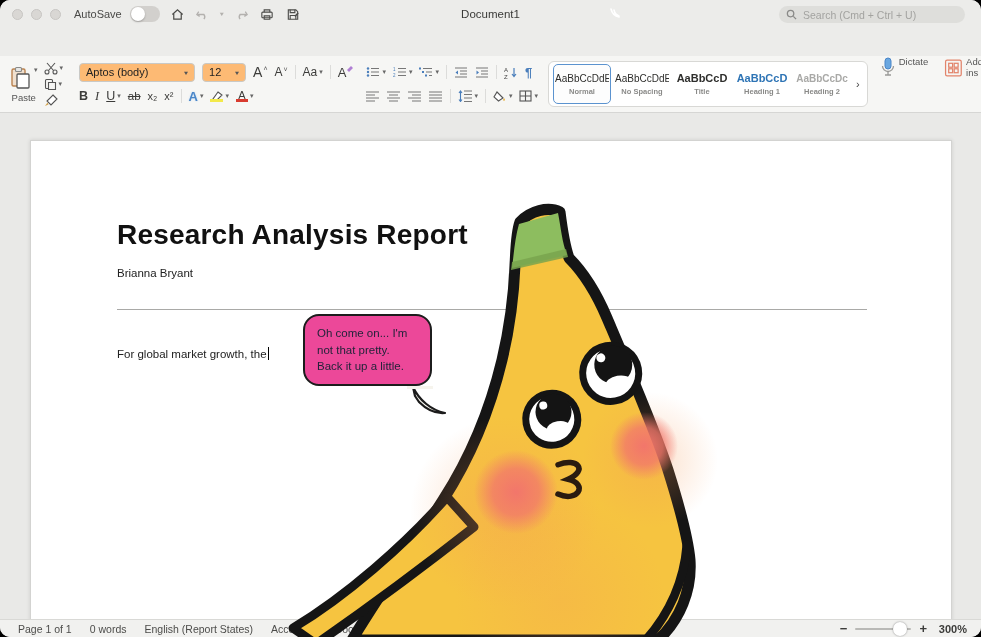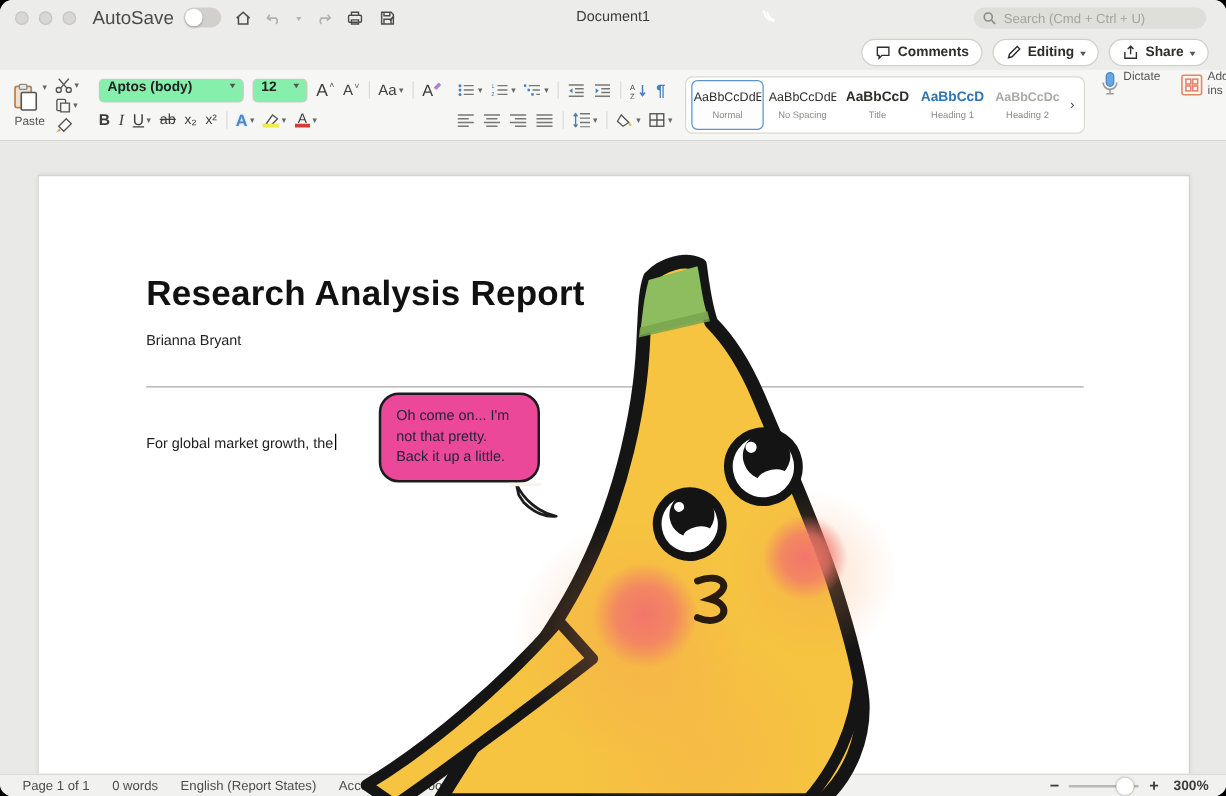--- a/index.html
+++ b/index.html
@@ -3,21 +3,21 @@
 <meta charset="utf-8">
 <style>
   html,body{margin:0;padding:0;background:#000;}
   *{box-sizing:border-box;font-family:"Liberation Sans",sans-serif;-webkit-font-smoothing:antialiased;}
   #window{position:relative;width:981px;height:637px;background:#e9e9e7;border-radius:10px;overflow:hidden;}
 
   
   #titlebar{position:absolute;left:0;top:0;right:0;height:28px;background:#ececea;display:flex;align-items:center;}
   .traffic{display:flex;gap:8px;margin-left:12px;}
   .traffic span{width:11px;height:11px;border-radius:50%;background:#d9d7d4;border:1px solid #c7c5c2;}
-  .tb-label{font-size:15px;color:#4a4a48;margin-left:13px;}
+  .tb-label{font-size:11px;color:#4a4a48;margin-left:13px;}
   .toggle{width:30px;height:16px;border-radius:8px;background:#d2d0cd;margin-left:8px;position:relative;}
   .toggle .knob{position:absolute;left:1px;top:1px;width:14px;height:14px;border-radius:50%;background:#fff;box-shadow:0 1px 2px rgba(0,0,0,.25);}
   .tb-ic{margin-left:10px;display:flex;align-items:center;color:#4c4c4a;}
   .tb-ic.dis{color:#b3b1ae;}
   .tb-title{position:absolute;left:0;right:0;text-align:center;font-size:11.5px;color:#3a3a38;pointer-events:none;}
   .mac-logo{position:absolute;left:607px;top:6px;color:#fff;}
   .searchbox{position:absolute;right:16px;top:6px;width:186px;height:17px;background:#dededb;border-radius:9px;display:flex;align-items:center;padding:0 7px;gap:4px;}
   .searchbox svg{flex:none;}
   .searchbox input{border:0;background:transparent;outline:0;font-size:10.5px;color:#7c7c7a;width:100%;}
   .searchbox input::placeholder{color:#a3a3a0;}
@@ -40,38 +40,38 @@
   .rcol{display:flex;flex-direction:column;justify-content:center;gap:4px;}
   .rrow{display:flex;align-items:center;gap:7px;height:20px;}
   .rbtn{display:flex;align-items:center;gap:2px;color:#555;cursor:default;}
   .rbtn svg{display:block;}
   .mini-chev{font-size:7px;color:#666;}
   .glyph{font-size:12.5px;color:#3c3c3a;}
   .glyph.b{font-weight:700;}
   .glyph.i{font-style:italic;font-family:"Liberation Serif",serif;}
   .glyph.u{text-decoration:underline;}
   .glyph.ab{text-decoration:line-through;font-size:11.5px;}
-  .combo{background:#86efac;border:1px solid #c9c9c6;border-radius:4px;height:19px;display:flex;align-items:flex-start;padding:0 6px;font-size:11px;color:#222;gap:6px;font-weight:bold;}
+  .combo{background:#fdba74;border:1px solid #c9c9c6;border-radius:4px;height:19px;display:flex;align-items:center;padding:0 6px;font-size:11px;color:#222;gap:6px;}
   .combo .chev{margin-left:auto;}
   .fx-a{font-size:13px;font-weight:700;color:#4a86c8;text-shadow:0 0 2px #bcd7f2;}
   .hl-bar{display:inline-block;width:13px;height:3px;background:#f3e94a;margin-top:-2px;}
   .fc-bar{display:inline-block;width:12px;height:3px;background:#d83b2f;margin-top:-2px;}
   .stack{display:flex;flex-direction:column;align-items:center;line-height:1;}
 
   
   .paste-col{display:flex;flex-direction:column;align-items:center;justify-content:center;padding:0 4px;}
   .paste-label{font-size:9.5px;color:#555;margin-top:2px;}
   .clip-col{display:flex;flex-direction:column;justify-content:center;gap:3px;padding:0 4px 0 2px;}
 
   
   .gallery{background:#fff;border:1px solid #d8d8d5;border-radius:6px;height:46px;margin:5px 4px;display:flex;align-items:center;padding:0 3px;}
   .stylecard{width:58px;height:40px;border-radius:5px;display:flex;flex-direction:column;align-items:center;justify-content:center;gap:3px;margin:0 1px;border:1px solid transparent;}
   .stylecard.sel{border:1px solid #5b93cf;background:#fdfdfd;}
   .stylecard .sample{font-size:10px;color:#2e2e2c;white-space:nowrap;overflow:hidden;max-width:54px;}
-  .stylecard .lbl{font-size:7.5px;color:#8a8a88;}
+  .stylecard .lbl{font-size:7.5px;color:#8a8a88;font-weight:bold;}
   .sample.title{font-weight:700;font-size:11px;}
   .sample.h1{color:#2e74b5;font-weight:600;font-size:11px;}
   .sample.h2{color:#a9a9a7;font-weight:600;}
   .gal-more{font-size:11px;color:#444;padding:0 4px;}
   .bigbtn{display:flex;flex-direction:row;align-items:flex-start;justify-content:center;gap:3px;padding:0 8px;}
   .bigbtn .lbl{font-size:9.5px;color:#555;}
 
   
   #workspace{position:absolute;left:0;top:113px;right:0;bottom:18px;background:#e9e9e7;overflow:hidden;text-align:center;}
   #page{position:absolute;left:30px;top:27px;width:922px;height:600px;background:#fff;border:1px solid #d3d3d1;box-shadow:0 0 4px rgba(0,0,0,.12);}
@@ -155,43 +155,20 @@
     <div class="searchbox">
       <svg width="11" height="11" viewBox="0 0 12 12" fill="none" stroke="#8a8a88" stroke-width="1.4">
           <circle cx="5" cy="5" r="3.5"></circle>
           <path d="M8 8l3 3"></path>
         </svg>
       <input placeholder="Search (Cmd + Ctrl + U)" style="">
     </div>
   </div>
 
   <div id="tabrow">
-    <div class="right-actions">
-      <div class="pill">
-        <svg width="13" height="12" viewBox="0 0 14 13" fill="none" stroke="currentColor" stroke-width="1.2">
-            <path d="M2 2h10v7H6l-2.5 2.5V9H2z"></path>
-          </svg>
-        <span>Comments</span>
-      </div>
-      <div class="pill">
-        <svg width="12" height="12" viewBox="0 0 13 13" fill="none" stroke="currentColor" stroke-width="1.2">
-            <path d="M2 11l.8-3L9.5 1.3l2.2 2.2L5 10.2 2 11z"></path>
-          </svg>
-        <span>Editing</span>
-        <span class="chev">▾</span>
-      </div>
-      <div class="pill">
-        <svg width="13" height="12" viewBox="0 0 14 13" fill="none" stroke="currentColor" stroke-width="1.2">
-            <path d="M2 6v5.5h10V6"></path>
-            <path d="M7 8V1.5M4.5 3.5 7 1l2.5 2.5"></path>
-          </svg>
-        <span>Share</span>
-        <span class="chev">▾</span>
-      </div>
-    </div>
   </div>
 
   <div id="ribbon">
 
     <div class="rgroup">
       <div class="paste-col">
         <div style="display:flex;align-items:flex-start;gap:2px;">
           <svg width="22" height="24" viewBox="0 0 22 24" fill="none">
               <rect x="2" y="3" width="13" height="17" rx="1.5" stroke="#b9824f" stroke-width="1.4" fill="#f0e0cf"></rect>
               <rect x="5.5" y="1.5" width="6" height="4" rx="1" fill="#e7e7e5" stroke="#8a8a88" stroke-width="1.1"></rect>

